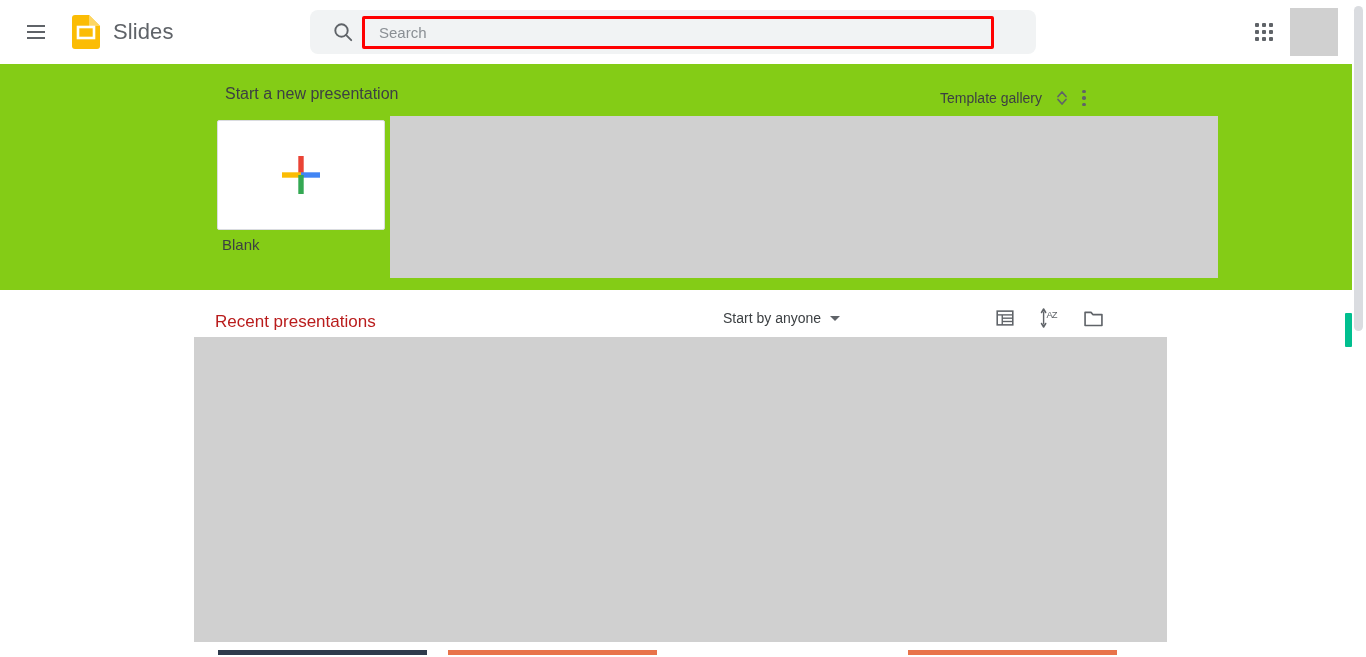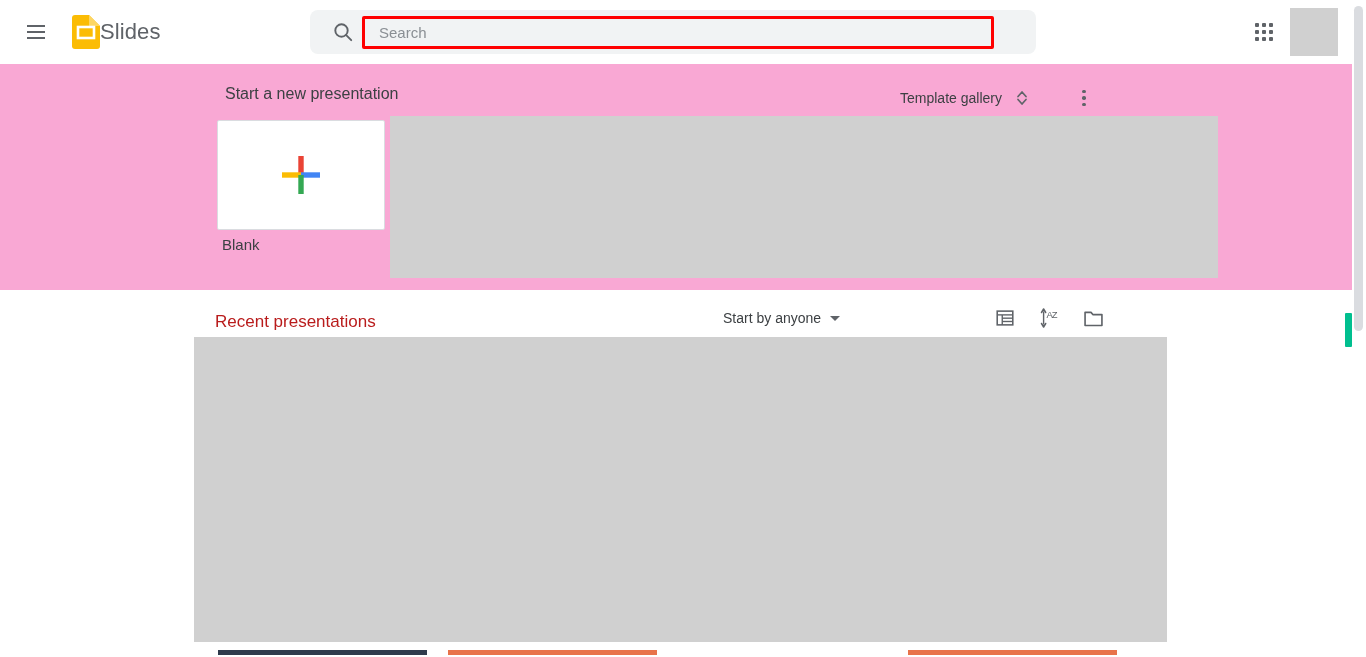--- a/index.html
+++ b/index.html
@@ -60,20 +60,21 @@
     cursor: pointer;
     flex: none;
   }
   .slides-logo {
     width: 28px;
     height: 34px;
     position: relative;
     flex: none;
   }
   .brand-title {
+    margin-left: 13px;
     font-size: 22px;
     color: #5f6368;
     letter-spacing: 0.1px;
     white-space: nowrap;
   }
 
   
   .search-wrap {
     position: absolute;
     left: 310px;
@@ -159,40 +160,40 @@
     margin-right: 14px;
     cursor: pointer;
   }
 
   
   .new-section {
     position: absolute;
     top: 64px; left: 0;
     width: 1352px;
     height: 226px;
-    background: #f9a8d4;
+    background: #84cc16;
   }
   .section-bar {
     position: absolute;
     left: 0; top: 0;
     width: 100%;
     height: 60px;
     display: flex;
     align-items: center;
   }
   .section-title {
     position: absolute;
     left: 225px;
     font-size: 16px;
     color: #3c4043;
     white-space: nowrap;
   }
   .tmpl-gallery {
     position: absolute;
-    left: 900px;
+    left: 940px;
     top: 22px;
     display: flex;
     align-items: center;
     cursor: pointer;
   }
   .tmpl-gallery-label {
     font-size: 14px;
     color: #3c4043;
     white-space: nowrap;
   }

